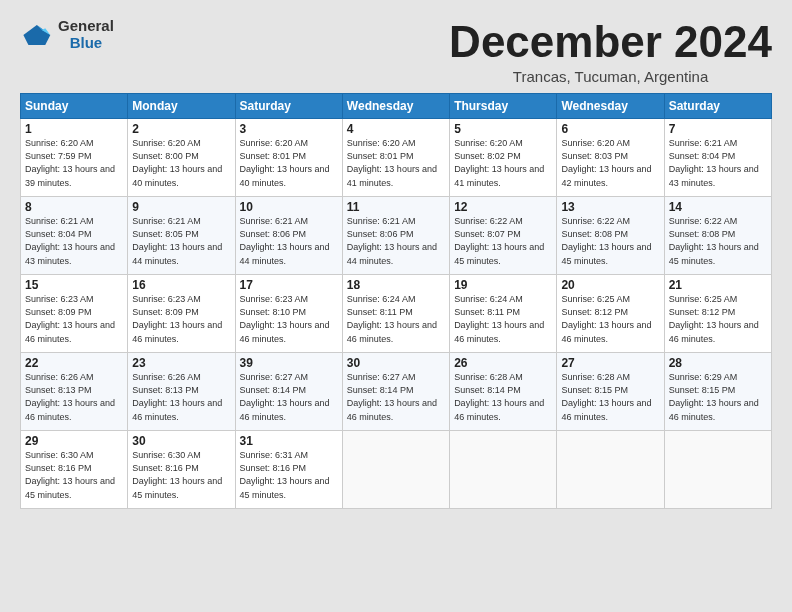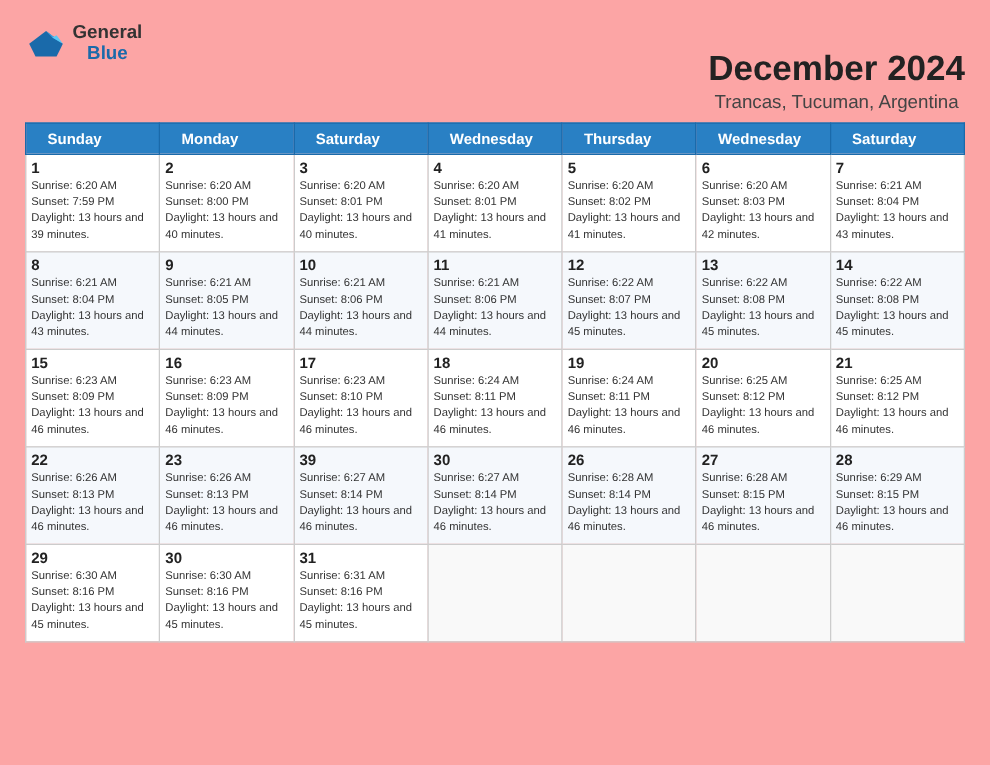--- a/index.html
+++ b/index.html
@@ -7,21 +7,21 @@
       font-family: Arial, sans-serif;
       background: #fff;
       width: 792px;
       height: 612px;
       overflow: hidden;
     }
     .page {
       width: 792px;
       height: 612px;
       padding: 18px 20px 14px 20px;
-      background: #fca5a5;
+      background: #e5e5e5;
     }
     .header {
       display: flex;
       align-items: flex-start;
       justify-content: space-between;
       margin-bottom: 8px;
     }
     .logo {
       display: flex;
       align-items: center;
@@ -45,43 +45,42 @@
     }
     .logo-icon {
       width: 32px;
       height: 28px;
       margin-right: 2px;
     }
     .title-section {
       text-align: right;
     }
     .month-title {
-      font-size: 28px;
+      font-size: 44px;
       font-weight: bold;
       color: #222;
       line-height: 1.1;
-      margin-top: 22px;
     }
     .location-title {
       font-size: 15px;
       color: #444;
       margin-top: 2px;
       text-align: center;
     }
     .calendar-table {
       width: 100%;
       border-collapse: collapse;
       table-layout: fixed;
     }
     .calendar-table thead th {
       background: #2980c4;
       color: #fff;
       font-size: 12px;
       font-weight: bold;
-      padding: 5px 17px;
+      padding: 5px 4px;
       text-align: left;
       border: 1px solid #1a6aaa;
     }
     .calendar-table tbody td {
       border: 1px solid #ccc;
       vertical-align: top;
       padding: 3px 4px;
       font-size: 9.5px;
       color: #333;
       height: 78px;

